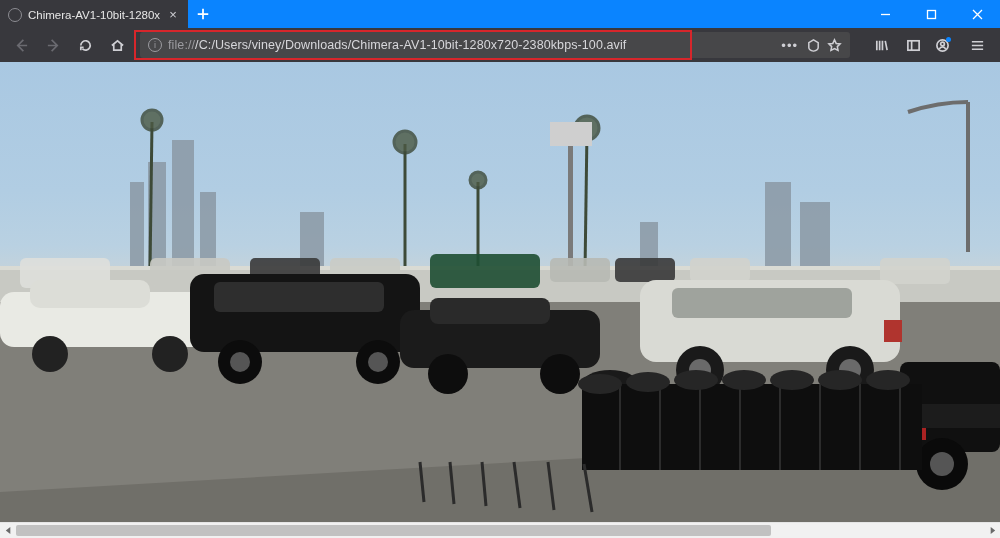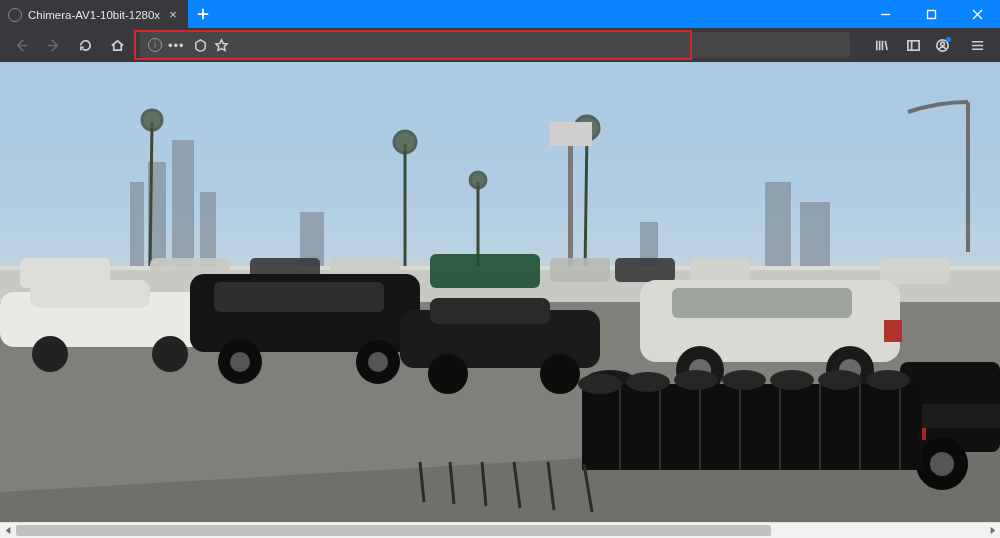--- a/index.html
+++ b/index.html
@@ -145,20 +145,23 @@
   </div>
   <div class="nav-btn" title="Home">
     <svg viewBox="0 0 16 16">
         <path d="M2 8l6-5 6 5M4 7v6h8V7"></path>
       </svg>
   </div>
 
   <div class="urlbar-wrap">
     <div class="urlbar">
       <span class="info-icon">i</span>
+      <span class="url-text">
+        <span class="url-dim">file://</span><span>/C:/Users/viney/Downloads/Chimera-AV1-10bit-1280x720-2380kbps-100.avif</span>
+      </span>
       <span class="dots" title="Page actions">•••</span>
       <svg class="ricon" viewBox="0 0 16 16" title="Reader view">
           <path d="M8 2l5 3v5c0 3-5 4-5 4s-5-1-5-4V5l5-3z"></path>
         </svg>
       <svg class="ricon" viewBox="0 0 16 16" title="Bookmark this page">
           <path d="M8 2l1.8 3.8 4.2.5-3 2.9.8 4.1L8 11.4l-3.8 1.9.8-4.1-3-2.9 4.2-.5L8 2z"></path>
         </svg>
     </div>
     <div class="highlight-box" title="URL bar highlighted with red rectangle"></div>
   </div>

